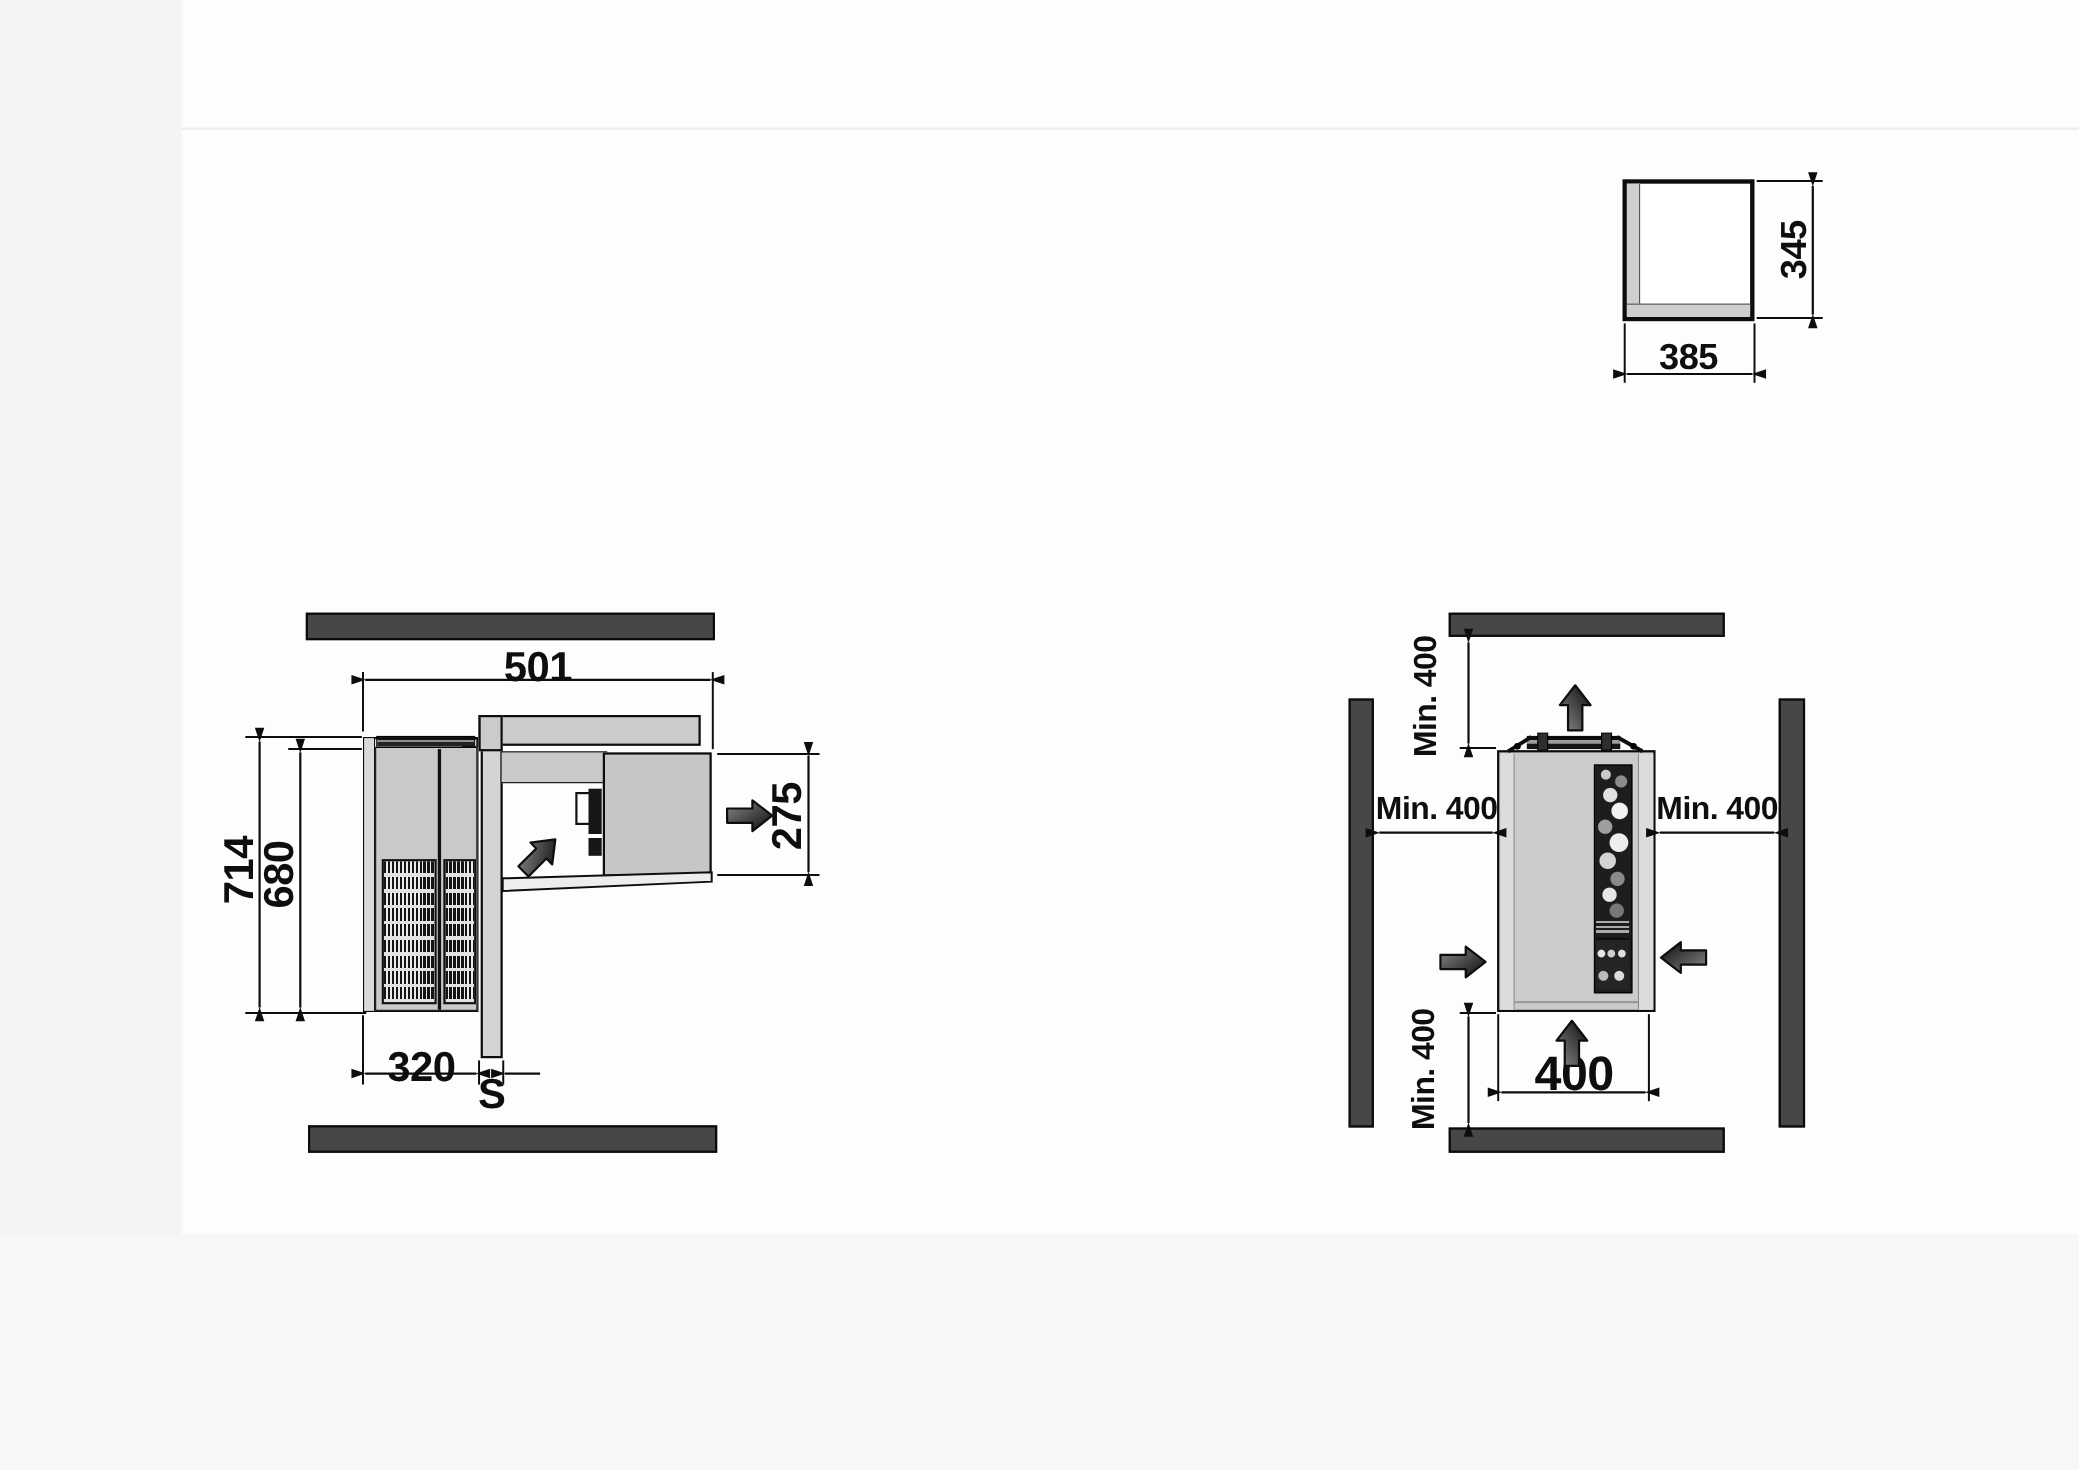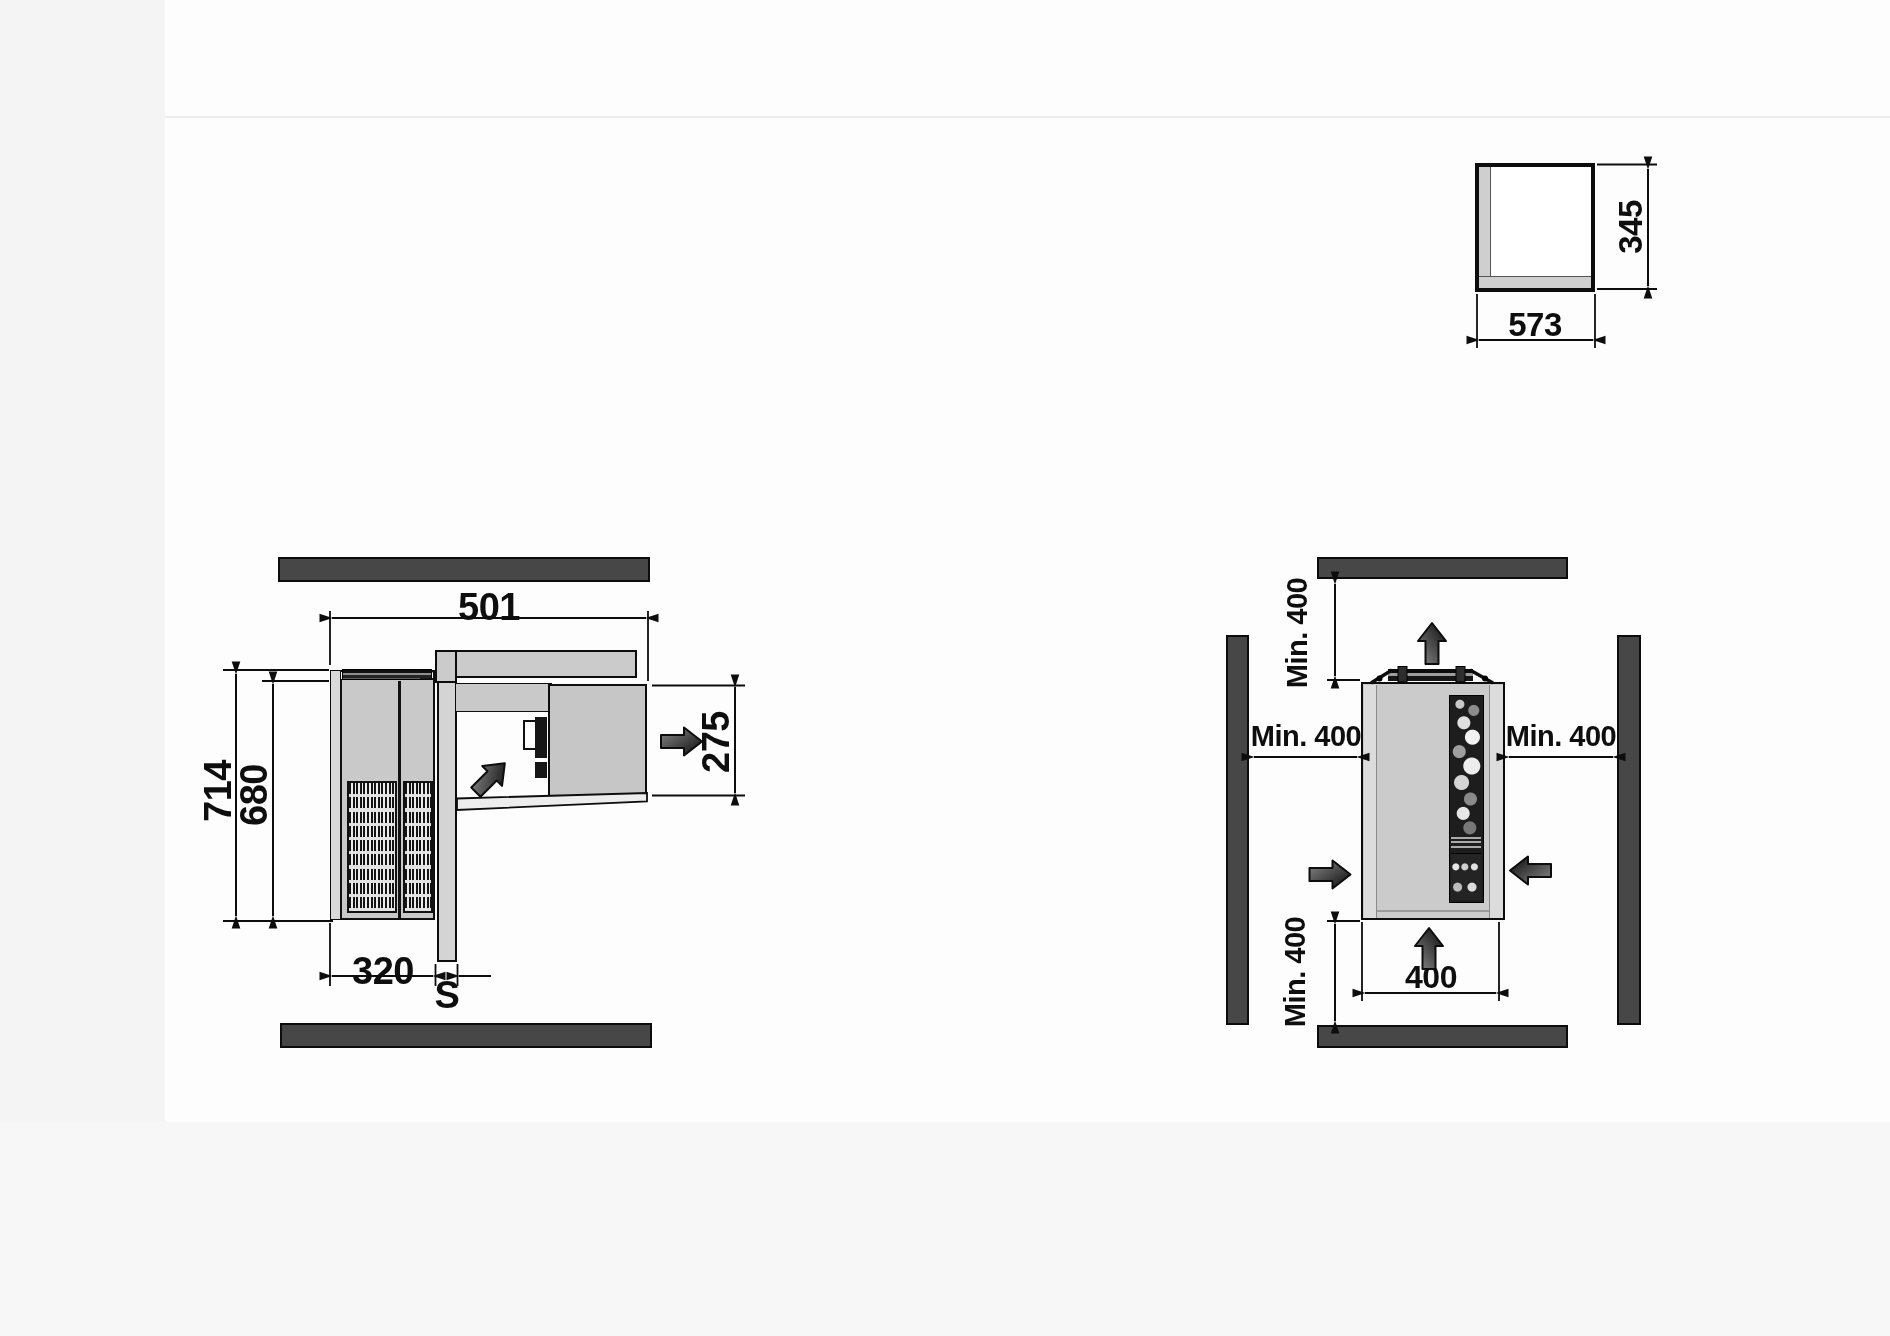--- a/index.html
+++ b/index.html
@@ -4,21 +4,21 @@
 <style>
   html,body{margin:0;padding:0;background:#ffffff;}
   #canvas{position:relative;width:1890px;height:1336px;background:#fdfdfd;overflow:hidden;
           font-family:"Liberation Sans", sans-serif;}
   .abs{position:absolute;box-sizing:border-box;}
   .wall{background:#474747;border:2.5px solid #0c0c0c;}
   .lbl{position:absolute;font-weight:600;color:#0e0e0e;white-space:nowrap;
        transform:translate(-50%,-50%);letter-spacing:-0.5px;line-height:1;}
   .vlbl{position:absolute;font-weight:600;color:#0e0e0e;white-space:nowrap;
         transform:translate(-50%,-50%) rotate(-90deg);letter-spacing:-0.5px;line-height:1;}
-  .fs38{font-size:38px;} .fs33{font-size:33px;} .fs32{font-size:32px;} .fs30{font-size:29px;}
+  .fs38{font-size:38px;} .fs33{font-size:33px;} .fs32{font-size:44px;} .fs30{font-size:29px;}
   #svg-overlay{position:absolute;left:0;top:0;z-index:30;}
   .grille{background-color:#ececec;
     background-image:
       repeating-linear-gradient(180deg, rgba(0,0,0,0) 0 11px, #e2e2e2 11px 14.3px),
       repeating-linear-gradient(90deg, #141414 0 2px, rgba(0,0,0,0) 2px 3.6px);
     border:2px solid #111;}
   .texcol{background-color:#1d1d1d;
     background-image:
       radial-gradient(circle at 30% 4%, #c9c9c9 0 4px, rgba(0,0,0,0) 5px),
       radial-gradient(circle at 72% 7%, #8c8c8c 0 5px, rgba(0,0,0,0) 6px),
@@ -187,16 +187,16 @@
   <div class="lbl fs38" style="left:383px;top:971px;">320</div>
   <div class="lbl fs38" style="left:447px;top:995px;">S</div>
   <div class="vlbl fs38" style="left:716px;top:742px;">275</div>
 
   <div class="vlbl fs30" style="left:1297px;top:633px;">Min. 400</div>
   <div class="lbl fs30" style="left:1306px;top:736px;">Min. 400</div>
   <div class="lbl fs30" style="left:1561px;top:736px;">Min. 400</div>
   <div class="vlbl fs30" style="left:1295px;top:972px;">Min. 400</div>
   <div class="lbl fs32" style="left:1431px;top:977px;">400</div>
 
-  <div class="lbl fs33" style="left:1535px;top:324px;">573</div>
+  <div class="lbl fs33" style="left:1535px;top:324px;">385</div>
   <div class="vlbl fs33" style="left:1630px;top:227px;">345</div>
 
 </div>
 
 </body></html>

